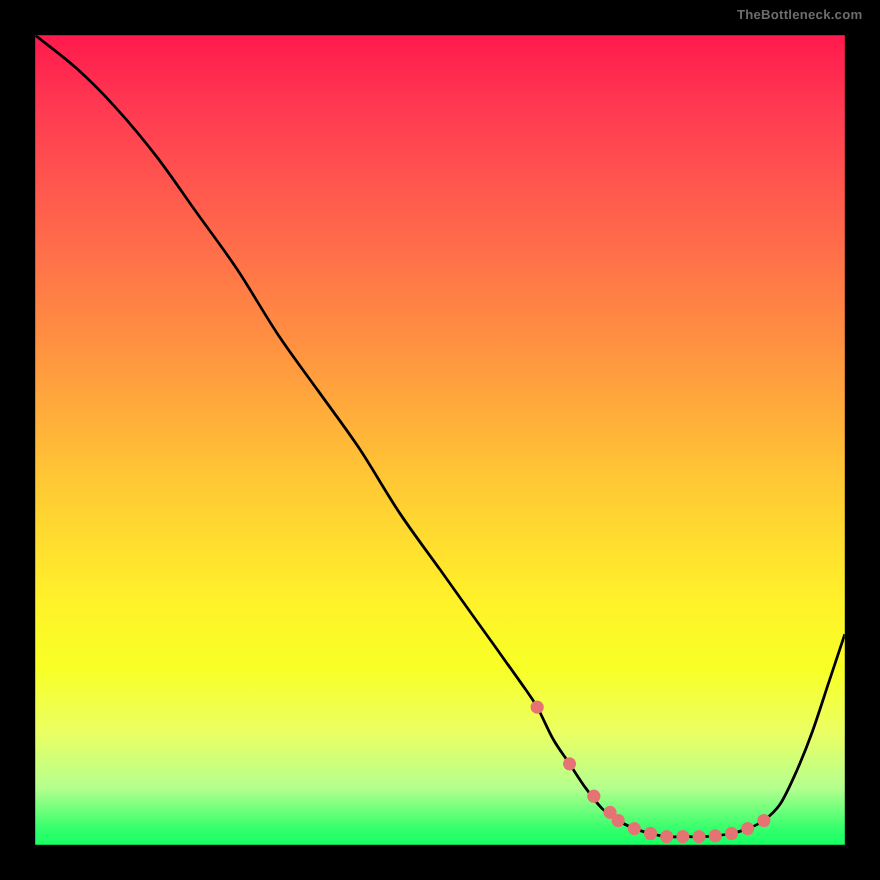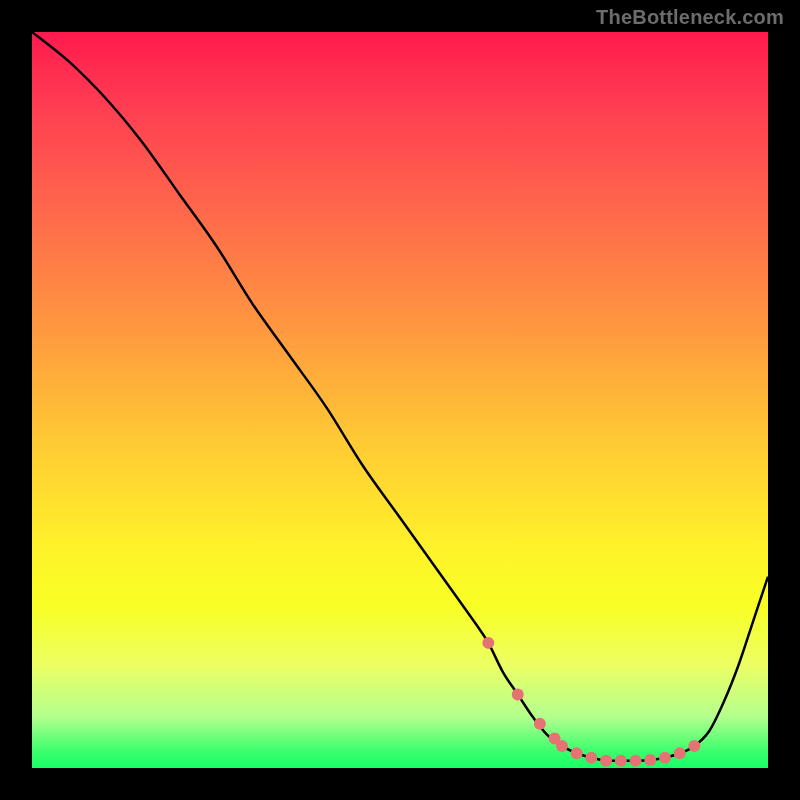--- a/index.html
+++ b/index.html
@@ -41,21 +41,21 @@
     position: absolute;
     inset: 0;
     width: 736px;
     height: 736px;
   }
   .watermark {
     position: absolute;
     top: 6px;
     right: 16px;
     color: #6c6c6c;
-    font-size: 20px;
+    font-size: 12px;
     font-weight: 600;
     letter-spacing: .2px;
   }
 </style>
 </head>
 <body>
 
 <div class="stage">
   <div class="watermark">TheBottleneck.com</div>
   <div class="plot-area">

